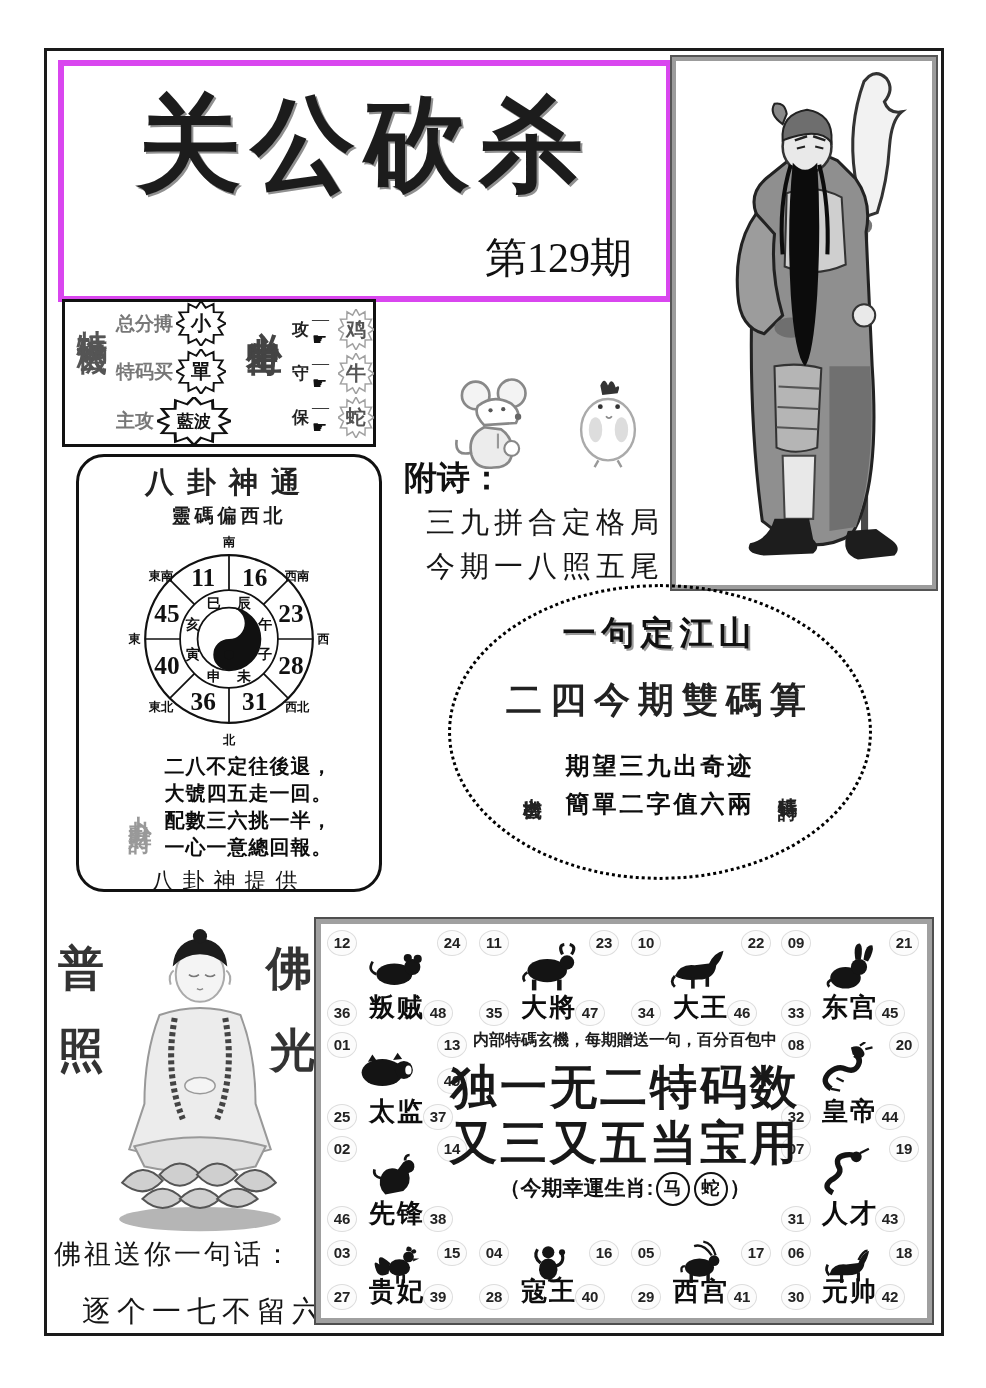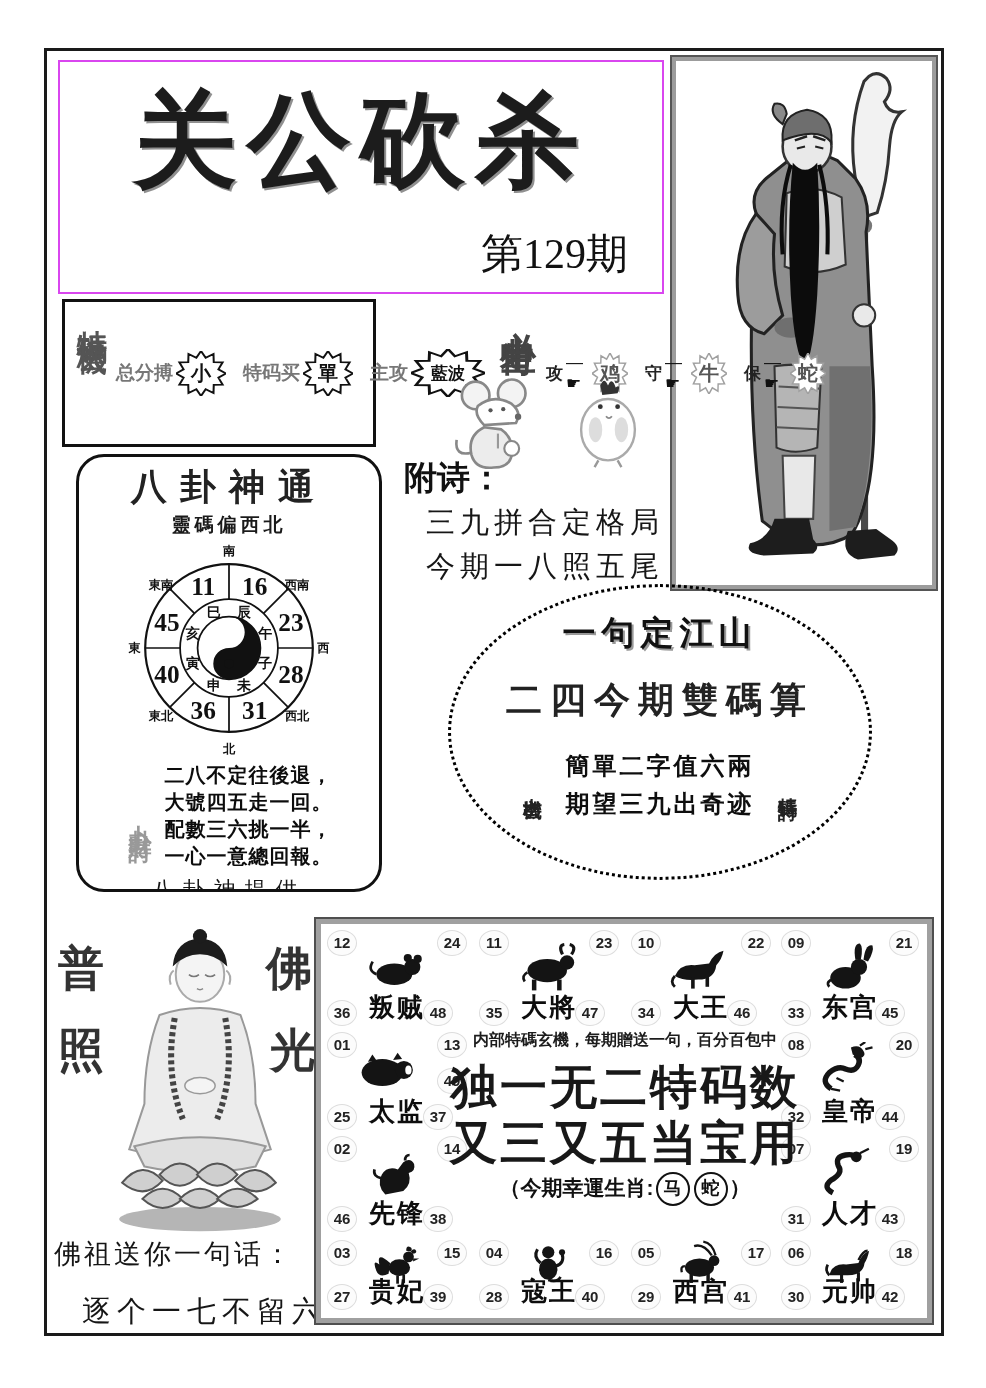--- a/index.html
+++ b/index.html
@@ -4,38 +4,38 @@
 <style>
   html,body{margin:0;padding:0;background:#fff;}
   #canvas{position:relative;width:986px;height:1388px;background:#fff;overflow:hidden;
           font-family:"Liberation Sans","DejaVu Sans",sans-serif;color:#111;}
   .abs{position:absolute;}
 
   
   #page-frame{left:44px;top:48px;width:894px;height:1282px;border:3px solid #1a1a1a;}
 
   
-  #title-box{left:58px;top:60px;width:602px;height:230px;border:2px solid #d946ef;}
+  #title-box{left:58px;top:60px;width:602px;height:230px;border:6px solid #d946ef;}
   #main-title{position:absolute;left:0;top:10px;width:100%;text-align:center;
       font-family:"Liberation Serif","DejaVu Serif",serif;font-size:104px;font-weight:900;
       letter-spacing:10px;color:#1c1c1c;text-shadow:2px 2px 0 #909090;}
   #issue{position:absolute;right:34px;bottom:10px;font-size:42px;color:#111;
       font-family:"Liberation Serif","DejaVu Serif",serif;}
 
   
   #guan-frame{left:672px;top:57px;width:256px;height:524px;border:4px solid #9c9c9c;
       outline:2px solid #555;background:#fff;}
   #guan-frame svg{width:100%;height:100%;}
 
   
   #mystery-box{left:62px;top:299px;width:314px;height:148px;border:3px solid #111;
       display:flex;align-items:center;padding:4px 6px;box-sizing:border-box;gap:4px;}
   .vtext{writing-mode:vertical-rl;text-orientation:upright;}
   #mystery-vtitle{font-size:30px;font-weight:700;color:#555;letter-spacing:5px;height:134px;}
-  .m-rows{display:flex;flex-direction:row;gap:17px;}
+  .m-rows{display:flex;flex-direction:column;gap:3px;font-family:Liberation Serif, serif;}
   .m-row{display:flex;align-items:center;gap:3px;}
   .m-label{font-size:19px;font-weight:700;color:#777;white-space:nowrap;}
   .burst{position:relative;display:inline-flex;align-items:center;justify-content:center;}
   .burst svg{position:absolute;inset:0;width:100%;height:100%;}
   .burst svg polygon{fill:#fff;stroke:#111;stroke-width:4;}
   .burst span{position:relative;font-weight:900;font-size:20px;color:#111;z-index:1;}
   .b-std{width:50px;height:45px;}
   .b-wide{width:74px;height:48px;}
   .b-sm{width:44px;height:41px;}
   .burst.gray svg polygon{stroke:#a0a0a0;}
@@ -55,21 +55,21 @@
   #fushi-label{left:404px;top:456px;font-size:33px;font-weight:700;color:#111;
       font-family:"Liberation Serif","DejaVu Serif",serif;}
   .fushi-line{font-size:29px;letter-spacing:5px;color:#161616;
       font-family:"Liberation Serif","DejaVu Serif",serif;}
   #fushi-line1{left:426px;top:503px;}
   #fushi-line2{left:426px;top:547px;}
 
   
   #bagua-box{left:76px;top:454px;width:306px;height:438px;border:3px solid #111;border-radius:28px;
       box-sizing:border-box;text-align:center;overflow:hidden;}
-  #bagua-title{margin-top:6px;font-size:36px;font-weight:700;letter-spacing:13px;color:#222;
+  #bagua-title{margin-top:6px;font-size:29px;font-weight:700;letter-spacing:13px;color:#222;
       font-family:"Liberation Serif","DejaVu Serif",serif;}
   #bagua-sub{font-size:19px;font-weight:700;letter-spacing:4px;color:#1a1a1a;
       font-family:"Liberation Serif","DejaVu Serif",serif;}
   #wheel{width:262px;height:220px;margin:0 auto;display:block;}
   #wheel text{fill:#111;}
   .wl-num{font-family:"Liberation Serif","DejaVu Serif",serif;font-size:29px;font-weight:600;text-anchor:middle;}
   .wl-branch{font-size:16px;font-weight:600;text-anchor:middle;font-family:"Liberation Serif","DejaVu Serif",serif;}
   .wl-dir{font-size:14px;font-weight:700;text-anchor:middle;}
   #poem-area{display:flex;justify-content:center;align-items:center;gap:8px;margin-top:2px;}
   #poem-label{writing-mode:vertical-rl;text-orientation:upright;font-size:23px;color:#999;
@@ -316,22 +316,22 @@
     <div id="provider">八卦神提供</div>
 
   </div>
 
   <div class="abs" id="oval">
     <div id="oval-title">一句定江山</div>
     <div id="oval-main">二四今期雙碼算</div>
     <div id="oval-bottom">
       <div class="oval-vert">出玄機</div>
       <div>
+        <div class="oval-line">期望三九出奇迹</div>
         <div class="oval-line">簡單二字值六兩</div>
-        <div class="oval-line">期望三九出奇迹</div>
       </div>
       <div class="oval-vert">特碼詩</div>
     </div>
   </div>
 
   <div class="abs bud-char" id="bud-tl">普</div>
   <div class="abs bud-char" id="bud-bl">照</div>
   <div class="abs bud-char" id="bud-tr">佛</div>
   <div class="abs bud-char" id="bud-br">光</div>
   <div class="abs" id="buddha-art">

